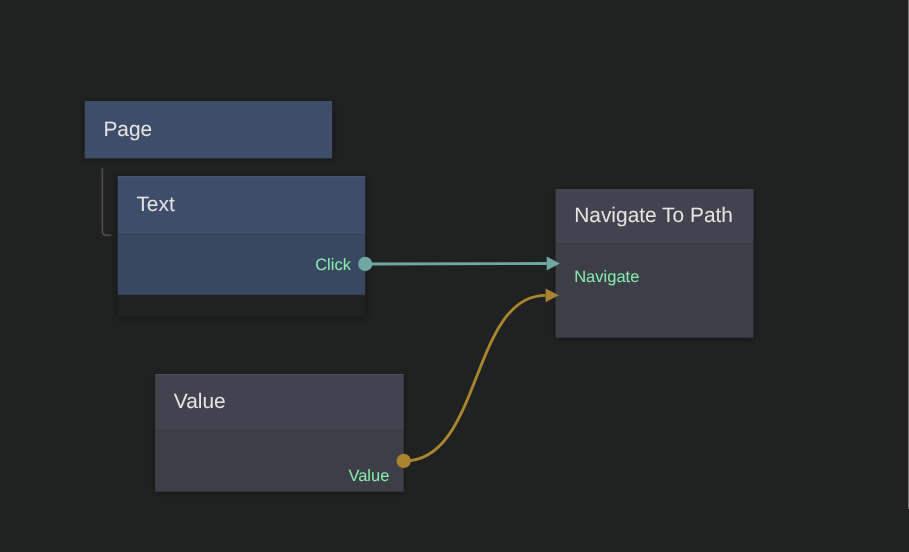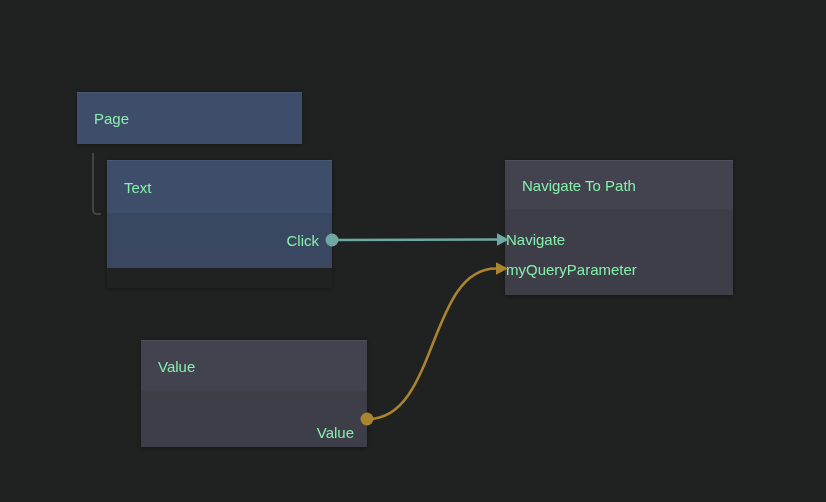--- a/index.html
+++ b/index.html
@@ -29,52 +29,52 @@
     box-sizing: border-box;
   }
   .node-header {
     display: flex;
     align-items: center;
     padding-left: 17px;
     box-sizing: border-box;
     border-top: 1px solid rgba(255,255,255,0.06);
   }
   .node-title {
-    color: #86efac;
-    font-size: 15px;
+    color: #e5e5e5;
+    font-size: 19px;
     white-space: nowrap;
   }
   .node-body {
     box-sizing: border-box;
   }
   .visual .node-header { background: #3e4d69; }
   .visual .node-body   { background: #394760; }
   .logic  .node-header { background: #42434e; }
   .logic  .node-body   { background: #3d3e48; }
 
   .port-row {
     display: flex;
     align-items: center;
     height: 30px;
     color: #86efac;
     font-size: 15px;
     white-space: nowrap;
   }
   .port-row.out { justify-content: flex-end; padding-right: 13px; }
-  .port-row.in  { justify-content: flex-start; padding-left: 1px; }
+  .port-row.in  { justify-content: flex-start; padding-left: 17px; }
 
   
   #node-page      { left: 77px;  top: 92px;  width: 225px; height: 52px; }
   #node-page .node-header { height: 52px; }
 
   #node-text      { left: 107px; top: 160px; width: 225px; height: 128px; }
   #node-text .node-header { height: 53px; }
   #node-text .node-body   { height: 55px; display: flex; flex-direction: column; justify-content: center; }
 
-  #node-navigate  { left: 505px; top: 160px; width: 228px; height: 135px; }
+  #node-navigate  { left: 505px; top: 172px; width: 180px; height: 135px; }
   #node-navigate .node-header { height: 49px; }
   #node-navigate .node-body   { height: 86px; padding-top: 15px; }
 
   #node-number    { left: 141px; top: 340px; width: 226px; height: 107px; }
   #node-number .node-header { height: 51px; }
   #node-number .node-body   { height: 56px; display: flex; flex-direction: column; justify-content: flex-end; }
 </style>
 </head>
 <body>
 
@@ -98,23 +98,20 @@
   </div>
 
   <div class="node logic" id="node-navigate">
     <div class="node-header">
       <span class="node-title">Navigate To Path</span>
     </div>
     <div class="node-body">
       <div class="port-row in">
         <span>Navigate</span>
       </div>
-      <div class="port-row in">
-        <span>myQueryParameter</span>
-      </div>
     </div>
   </div>
 
   <div class="node logic" id="node-number">
     <div class="node-header">
       <span class="node-title">Value</span>
     </div>
     <div class="node-body">
       <div class="port-row out">
         <span>Value</span>

